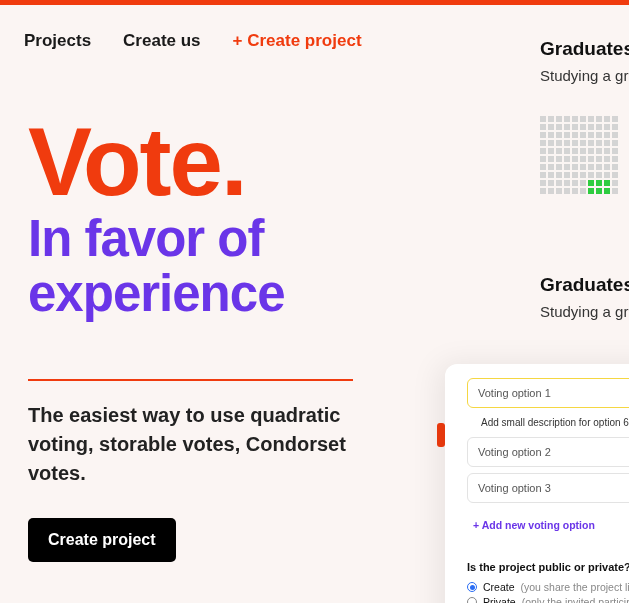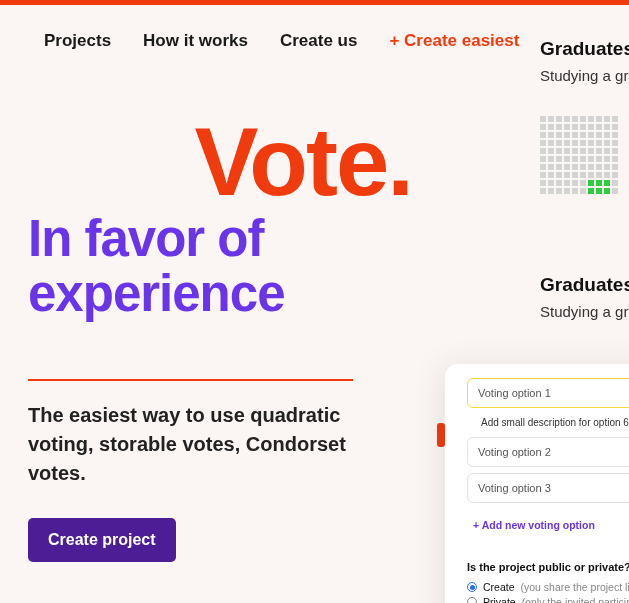--- a/index.html
+++ b/index.html
@@ -12,21 +12,21 @@
     position: relative;
   }
   .top-bar {
     height: 5px;
     background: #f03b0e;
     width: 100%;
   }
   .nav {
     display: flex;
     gap: 32px;
-    padding: 26px 28px 10px 44px;
+    padding: 26px 28px 10px 24px;
     align-items: center;
   }
   .nav-link {
     font-size: 17px;
     font-weight: 600;
     color: #1a1a1a;
     cursor: pointer;
   }
   .nav-create {
     font-size: 17px;
@@ -37,21 +37,20 @@
   .hero {
     padding: 55px 28px 0 28px;
     max-width: 440px;
   }
   .hero-vote {
     font-size: 96px;
     font-weight: 800;
     color: #f03b0e;
     line-height: 0.95;
     letter-spacing: -2px;
-    text-align: right;
   }
   .hero-favor {
     font-size: 51px;
     font-weight: 700;
     color: #6a35e8;
     line-height: 1.08;
     letter-spacing: -1px;
     margin-top: 4px;
   }
   .divider {
@@ -63,21 +62,21 @@
   .subhead {
     padding: 0 28px;
     font-size: 20px;
     font-weight: 700;
     color: #222;
     line-height: 1.45;
     max-width: 400px;
   }
   .cta-btn {
     margin: 30px 0 0 28px;
-    background: #4c1d95;
+    background: #000000;
     color: #fff;
     border: none;
     font-size: 16px;
     font-weight: 700;
     padding: 13px 20px;
     border-radius: 5px;
     cursor: pointer;
   }
 
   
@@ -200,23 +199,22 @@
 </style>
 </head>
 <body>
 
 
 
 <div class="top-bar"></div>
 
 <nav class="nav">
   <span class="nav-link">Projects</span>
-  <span class="nav-link">How it works</span>
   <span class="nav-link">Create us</span>
-  <span class="nav-create">+ Create easiest</span>
+  <span class="nav-create">+ Create project</span>
 </nav>
 
 <div class="hero">
   <div class="hero-vote">Vote.</div>
   <div class="hero-favor">In favor of experience</div>
 </div>
 
 <div class="divider"></div>
 
 <p class="subhead">The easiest way to use quadratic voting, storable votes, Condorset votes.</p>

